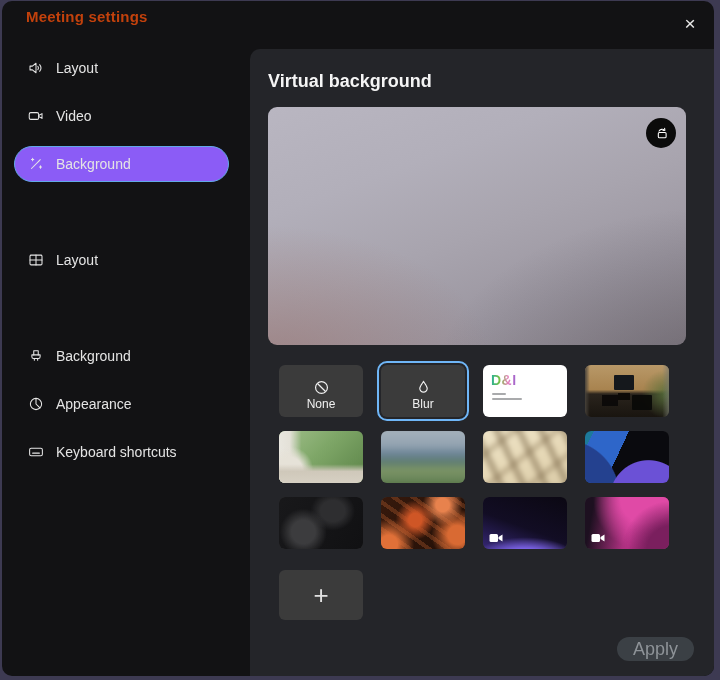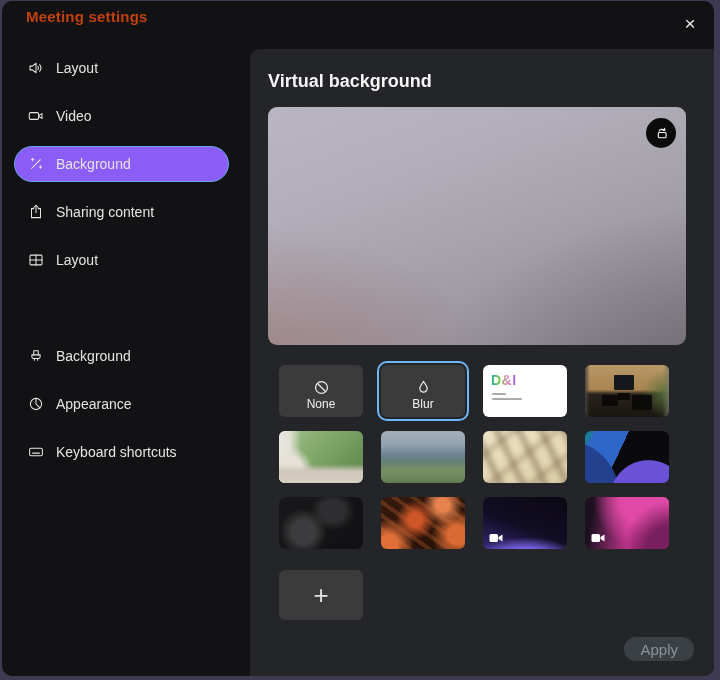--- a/index.html
+++ b/index.html
@@ -132,21 +132,21 @@
       linear-gradient(100deg,#1d1020 0 16%,#c2358e 55%,#97256f 100%);}
   .cam-badge{position:absolute;left:6px;bottom:6px;width:14px;height:10px;}
   
   .add-btn{
     position:absolute;left:29px;top:521px;width:84px;height:50px;border-radius:6px;
     background:#3b3b3b;border:0;color:#e0e0e0;font-size:26px;font-weight:300;cursor:pointer;
     display:flex;align-items:center;justify-content:center;padding:0;
   }
   .apply-btn{
     position:absolute;right:20px;bottom:15px;height:24px;padding:0 16px;border-radius:12px;
-    background:#3b4045;border:0;color:#8e9398;font-size:15px;display:flex;align-items:center;
+    background:#3b4045;border:0;color:#8e9398;font-size:18px;display:flex;align-items:center;
   }
 </style>
 </head>
 <body>
 
 <div class="dialog">
 
   <div class="win-title">Meeting settings</div>
   <button class="close-btn">×</button>
 
@@ -172,28 +172,20 @@
     <div class="nav-item selected" style="top:97px">
       <svg class="ic" viewBox="0 0 24 24">
           <path d="M6 18L15.5 8.5"></path>
           <path d="M15.5 8.5l2.2-2.2"></path>
           <path d="M7.5 4.5v3M6 6h3"></path>
           <path d="M18 14.5v3M16.5 16h3"></path>
         </svg>
       <span>Background</span>
     </div>
 
-    <div class="nav-item" style="top:145px">
-      <svg class="ic" viewBox="0 0 24 24">
-          <path d="M9 7.5H6v12h12v-12h-3"></path>
-          <path d="M12 13V3.5"></path>
-          <path d="M9 6l3-3 3 3"></path>
-        </svg>
-      <span>Sharing content</span>
-    </div>
 
     <div class="nav-item" style="top:193px">
       <svg class="ic" viewBox="0 0 24 24">
           <rect x="4" y="5.5" width="16" height="13" rx="1.5"></rect>
           <path d="M12 5.5v13M4 12h16"></path>
         </svg>
       <span>Layout</span>
     </div>
 
 

